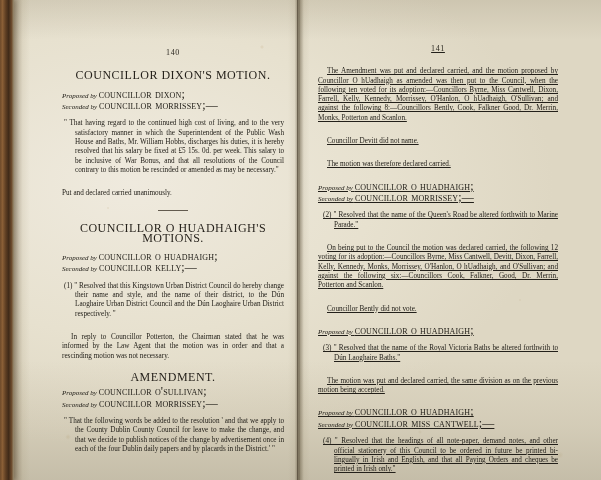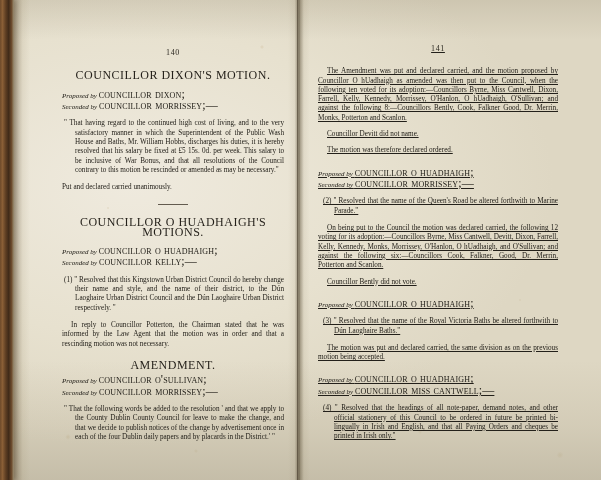--- a/index.html
+++ b/index.html
@@ -150,21 +150,21 @@
   .attrib .nm {
     font-style: normal;
     font-variant: small-caps;
     text-transform: lowercase;
     font-size: 12px;
     letter-spacing: 0.15px;
   }
   .attrib-block { margin-bottom: 7px; }
 
   .para {
-    margin: 7px 0 7px 0;
+    margin: 14px 0 7px 0;
     text-indent: 9px;
   }
   .para.noindent { text-indent: 0; }
 
   
   .quote {
     margin: 0 0 8px 0;
     padding-left: 16px;
     text-indent: -11px;
     text-align: justify;
@@ -254,21 +254,21 @@
   </div>
 
   <div class="col col-right">
 
     <div class="folio">141</div>
 
     <p class="para">The Amendment was put and declared carried, and the motion proposed by Councillor O hUadhaigh as amended was then put to the Council, when the following ten voted for its adoption:—Councillors Byrne, Miss Cantwell, Dixon, Farrell, Kelly, Kennedy, Morrissey, O'Hanlon, O hUadhaigh, O'Sullivan; and against the following 8:—Councillors Bently, Cook, Falkner Good, Dr. Merrin, Monks, Potterton and Scanlon.</p>
 
     <p class="para">Councillor Devitt did not name.</p>
 
-    <p class="para">The motion was therefore declared ordered.</p>
+    <p class="para">The motion was therefore declared carried.</p>
 
     <div class="gap-s"></div>
 
     <div class="attrib-block">
       <p class="attrib">
         <span>Proposed by</span>
         <span class="nm">Councillor O hUadhaigh;</span>
       </p>
       <p class="attrib">
         <span>Seconded by</span>

